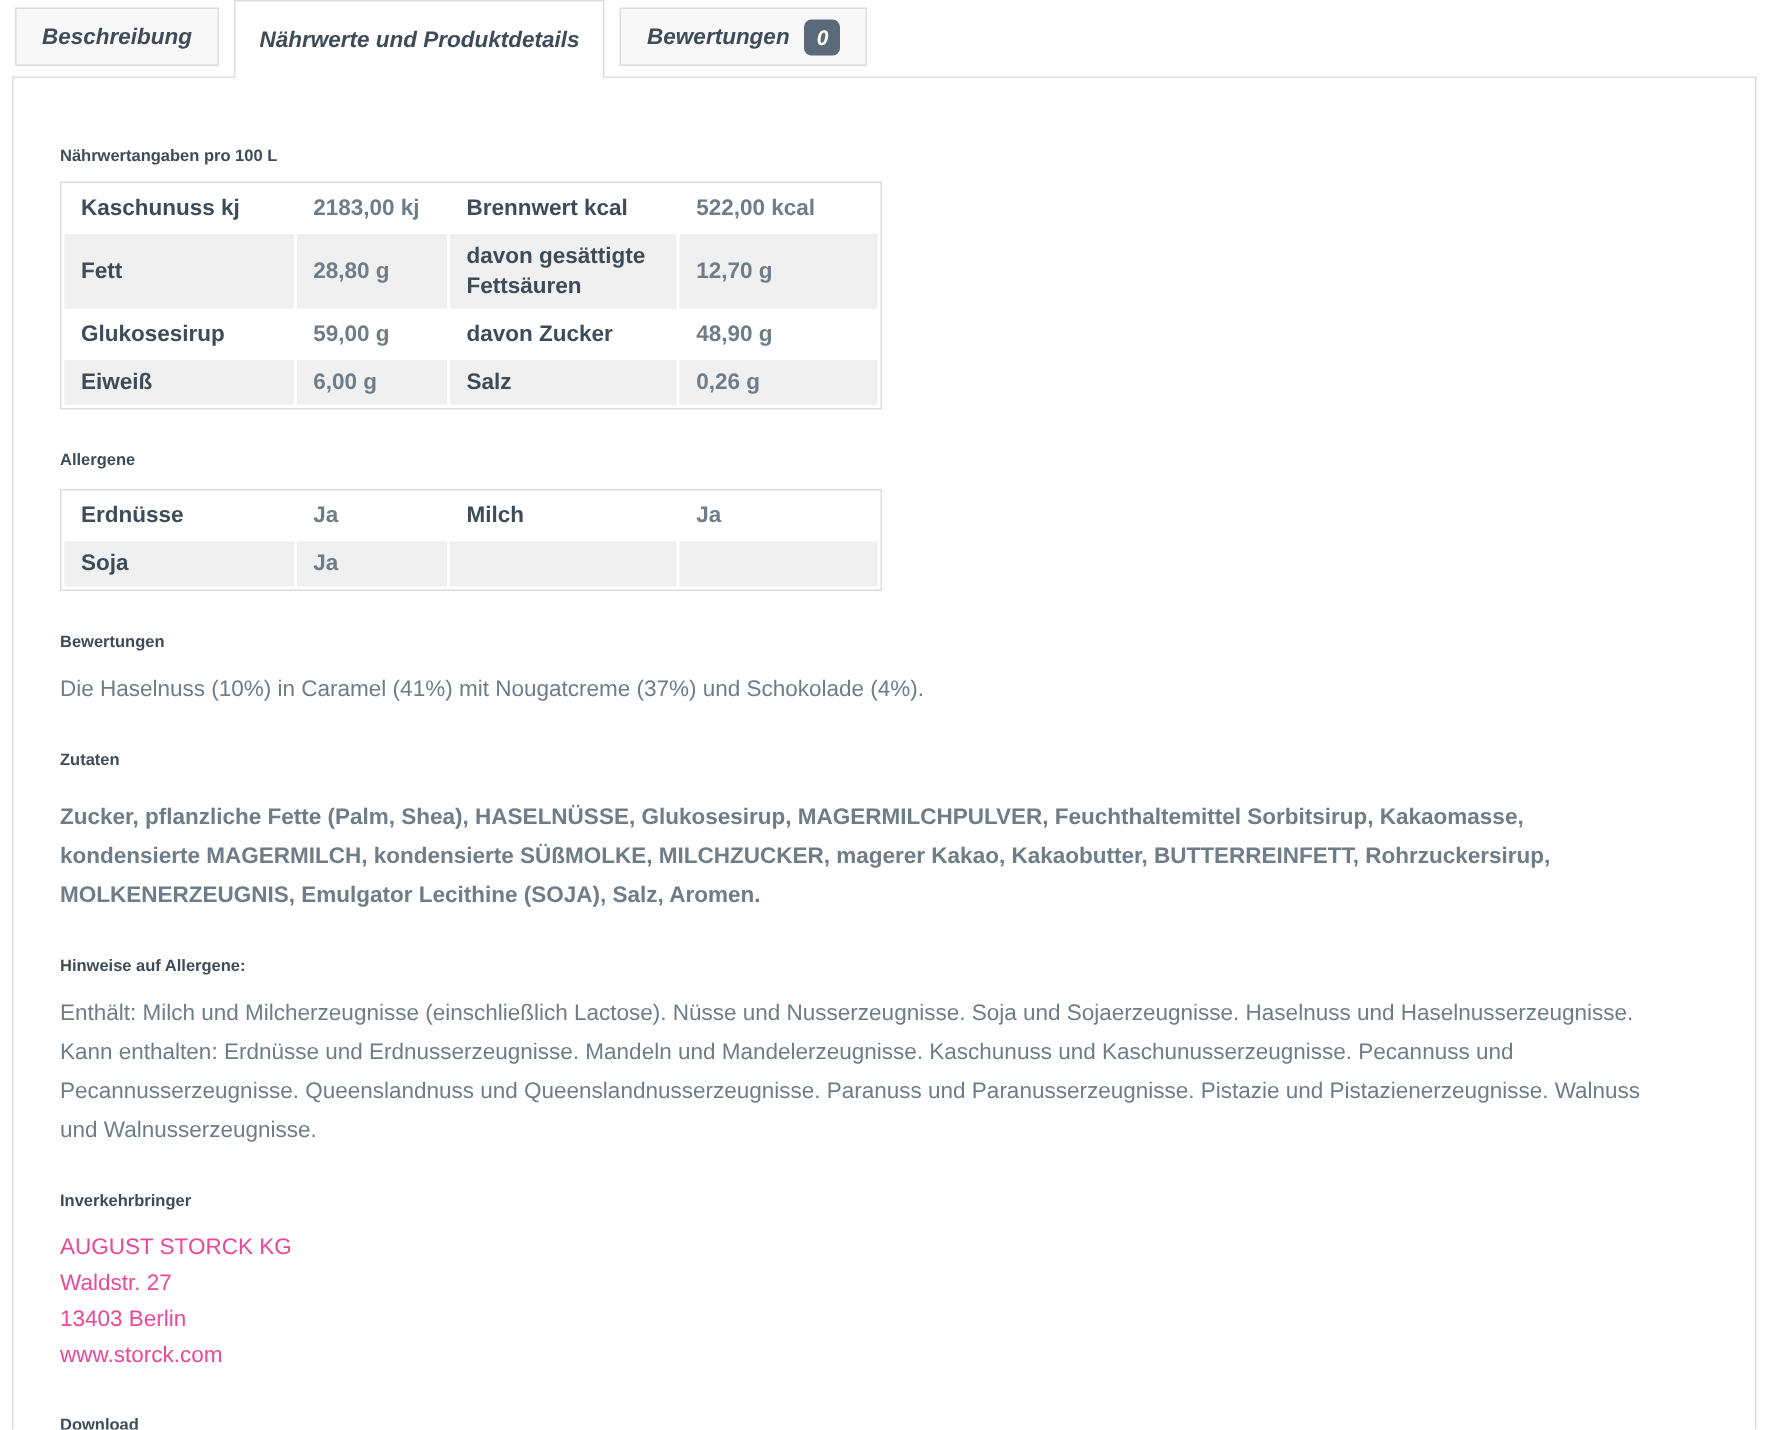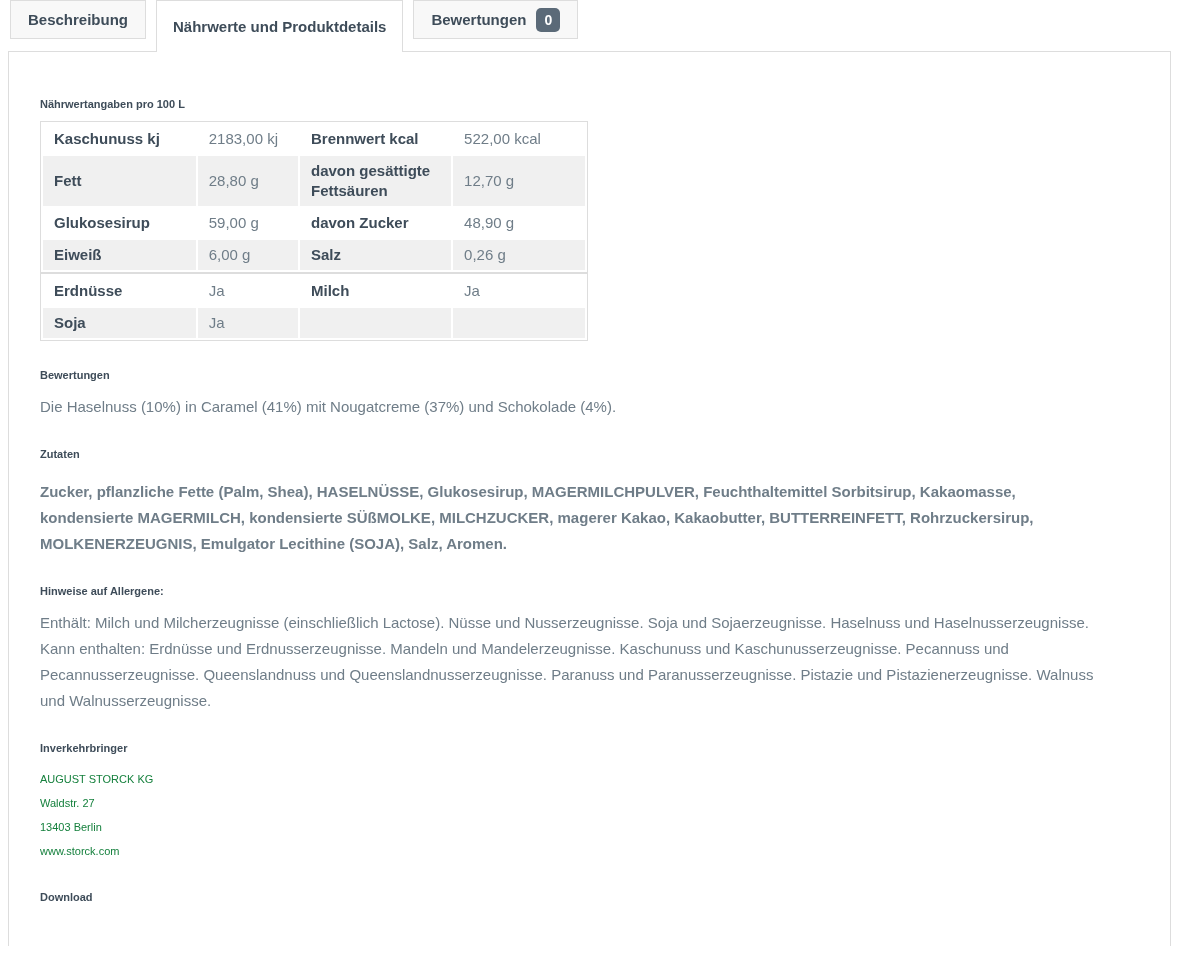--- a/index.html
+++ b/index.html
@@ -8,25 +8,26 @@
     width: 1180px;
     height: 953px;
     font-family: "Liberation Sans", sans-serif;
     color: #6f7d88;
     overflow: hidden;
   }
 
   
   .tabs {
     display: flex;
-    align-items: flex-start;
+    align-items: center;
     padding-left: 10px;
     margin-bottom: -1px;
     position: relative;
     z-index: 2;
+    font-style: italic;
   }
   .tab {
     display: flex;
     align-items: center;
     gap: 10px;
     border: 1px solid #ddd;
     background: #f8f8f8;
     color: #3e4c59;
     font-size: 15px;
     font-weight: 700;
@@ -82,40 +83,40 @@
     width: 548px;
     table-layout: fixed;
   }
   table.data-table td {
     padding: 5px 11px;
     font-size: 15px;
     line-height: 20px;
     vertical-align: middle;
   }
   td.lbl { font-weight: 700; color: #3e4c59; }
-  td.val { font-weight: 400; color: #6f7d88; }
+  td.val { font-weight: 700; color: #6f7d88; }
   tr.even td { background: #f0f0f0; }
   col.c1 { width: 28.5%; }
   col.c2 { width: 18.7%; }
   col.c3 { width: 28.2%; }
   col.c4 { width: 24.6%; }
 
   
   .para {
     font-size: 15px;
     line-height: 26px;
     color: #6f7d88;
     margin: 0;
     max-width: 1064px;
   }
   .para--spaced { margin-top: 15px; font-weight: bold; }
   .address-line {
-    font-size: 11px;
+    font-size: 15px;
     line-height: 24px;
-    color: #15803d;
+    color: #ec4899;
   }
 </style>
 </head>
 <body>
 
 <div class="tabs">
   <div class="tab tab--inactive">
     <span>Beschreibung</span>
   </div>
   <div class="tab tab--active">
@@ -159,20 +160,21 @@
           </tr>
           <tr class="even">
             <td class="lbl">Eiweiß</td>
             <td class="val">6,00 g</td>
             <td class="lbl">Salz</td>
             <td class="val">0,26 g</td>
           </tr>
         </tbody>
     </table>
 
+    <h2 class="section-heading">Allergene</h2>
     <table class="data-table">
       <colgroup>
           <col class="c1">
           <col class="c2">
           <col class="c3">
           <col class="c4">
         </colgroup>
       <tbody>
           <tr class="odd">
             <td class="lbl">Erdnüsse</td>

